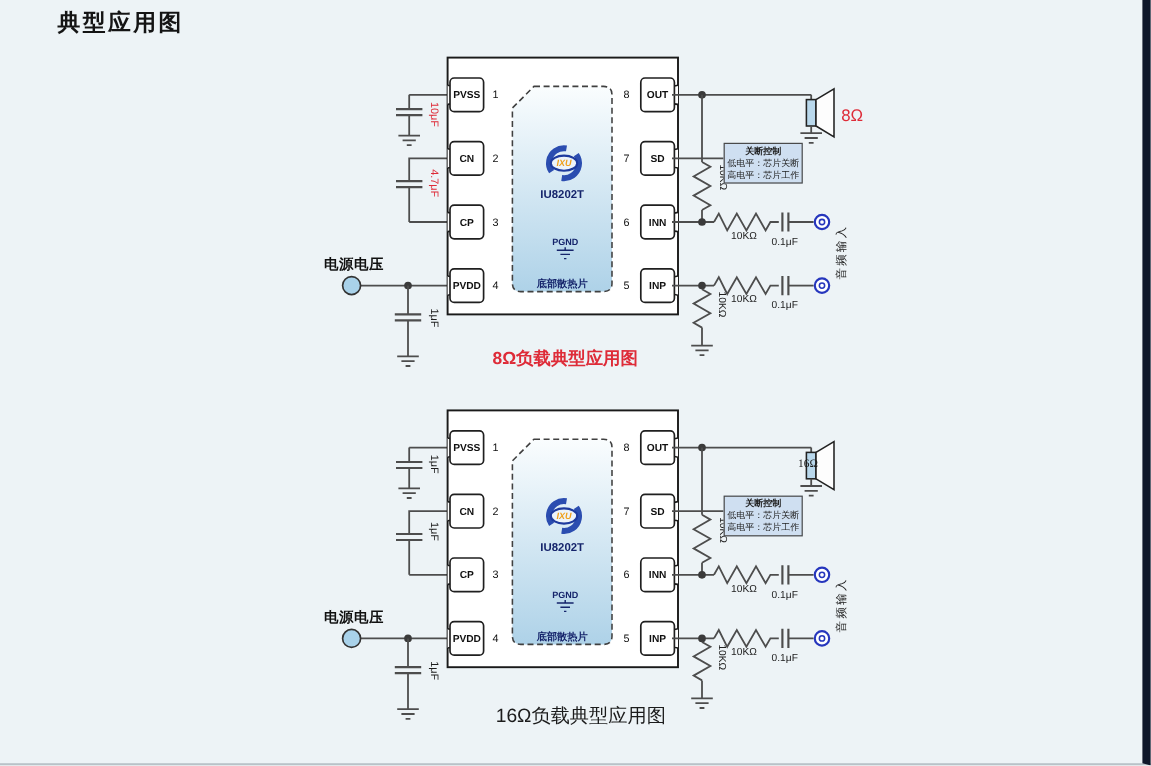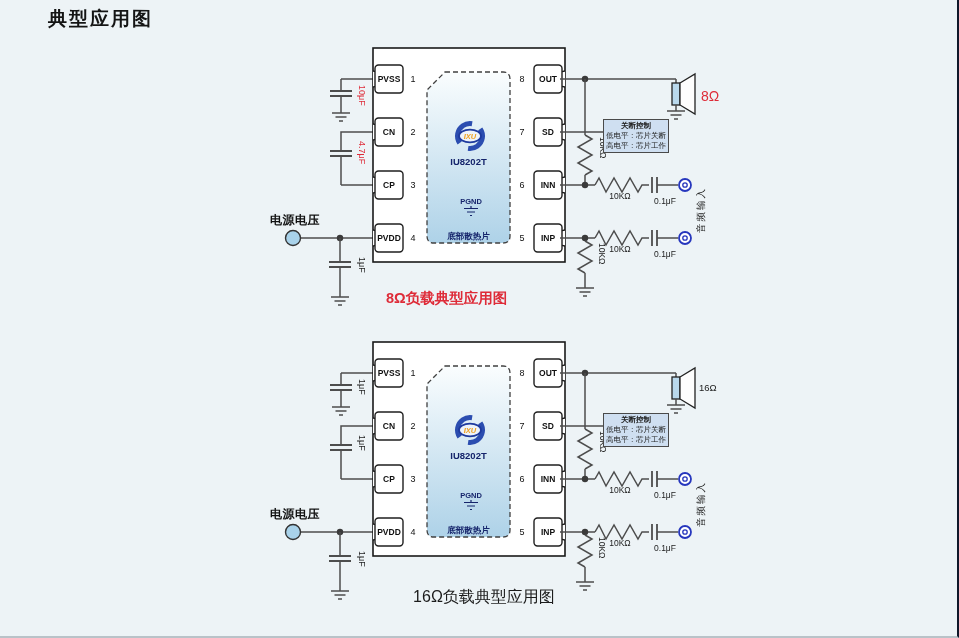--- a/index.html
+++ b/index.html
@@ -1,34 +1,34 @@
 <!DOCTYPE html>
 <html><head>
 <meta charset="utf-8">
 <style>
   html,body { margin:0; padding:0; }
   .page {
     position:relative; width:959px; height:638px;
     background:#edf3f6; overflow:hidden;
     font-family:"Liberation Sans", sans-serif;
-    border-right:2px solid #0f172a; border-bottom:2px solid #b9c2c8;
+    border-right:7px solid #0f172a; border-bottom:2px solid #b9c2c8;
     box-sizing:border-box;
   }
   .abs { position:absolute; white-space:nowrap; }
   .title { left:48px; top:6px; font-size:19px; font-weight:bold; color:#141414; letter-spacing:2px; }
   .watermark { left:608px; top:299px; font-size:33px; color:#4f4f4f; letter-spacing:1px; }
-  .caption-1 { left:386px; top:289px; width:170px; font-size:14.5px; font-weight:600; color:#de2b38; }
+  .caption-1 { left:386px; top:289px; width:170px; text-align:center; font-size:14.5px; font-weight:600; color:#de2b38; }
   .caption-2 { left:384px; top:587px; width:200px; text-align:center; font-size:16px; color:#1c1c1c; }
   .lbl { position:absolute; white-space:nowrap; color:#1c1c1c; }
   .vdown { transform-origin:0 0; transform:rotate(90deg); }
   .vup { transform-origin:0 0; transform:rotate(-90deg); }
   .red { color:#de2b38; }
   .cap-lbl { font-size:9px; }
   .rlabel { width:50px; text-align:center; font-size:8.5px; color:#222; }
-  .clabel { width:44px; text-align:center; font-size:8.5px; color:#222; }
+  .clabel { width:44px; font-size:8.5px; color:#222; }
   .vr-lbl { font-size:8.5px; color:#222; }
   .audio-lbl { font-size:9.5px; letter-spacing:2px; color:#222; }
   .spk-lbl { font-size:14px; }
   .supply-lbl { width:62px; text-align:right; font-weight:bold; font-size:12px; color:#111; letter-spacing:0.5px; }
   .ctrl-box { position:absolute; width:64px; background:#cfdff1; border:1px solid #4a4a4a;
     font-size:7.5px; line-height:1.32; text-align:center; color:#222; padding:1px 0; }
   .ctrl-title { font-weight:bold; }
   svg.circuits { position:absolute; left:255px; top:45px; font-family:"Liberation Sans", sans-serif; }
   .w { stroke:#4d4d4d; stroke-width:1.5; fill:none; }
   .plate { stroke:#4d4d4d; stroke-width:1.8; fill:none; }
@@ -212,16 +212,16 @@
     <div class="ctrl-title">关断控制</div>
     <div>低电平：芯片关断</div>
     <div>高电平：芯片工作</div>
   </div>
   <div class="lbl rlabel" style="left:595px; top:485px;">10KΩ</div>
   <div class="lbl clabel" style="left:643px; top:490px;">0.1μF</div>
   <div class="lbl rlabel" style="left:595px; top:538px;">10KΩ</div>
   <div class="lbl clabel" style="left:643px; top:543px;">0.1μF</div>
   <div class="lbl vdown vr-lbl" style="left:607px; top:537px;">10KΩ</div>
   <div class="lbl vup audio-lbl" style="left:695px; top:527px;">音频输入</div>
-  <div class="lbl spk-lbl" style="left:699px; top:382px; font-size:9.5px;">16Ω</div>
+  <div class="lbl spk-lbl" style="left:665px; top:382px; font-size:9.5px;font-family:Liberation Serif, serif;">16Ω</div>
   <div class="abs caption-2">16Ω负载典型应用图</div>
 
 </div>
 
 </body></html>

